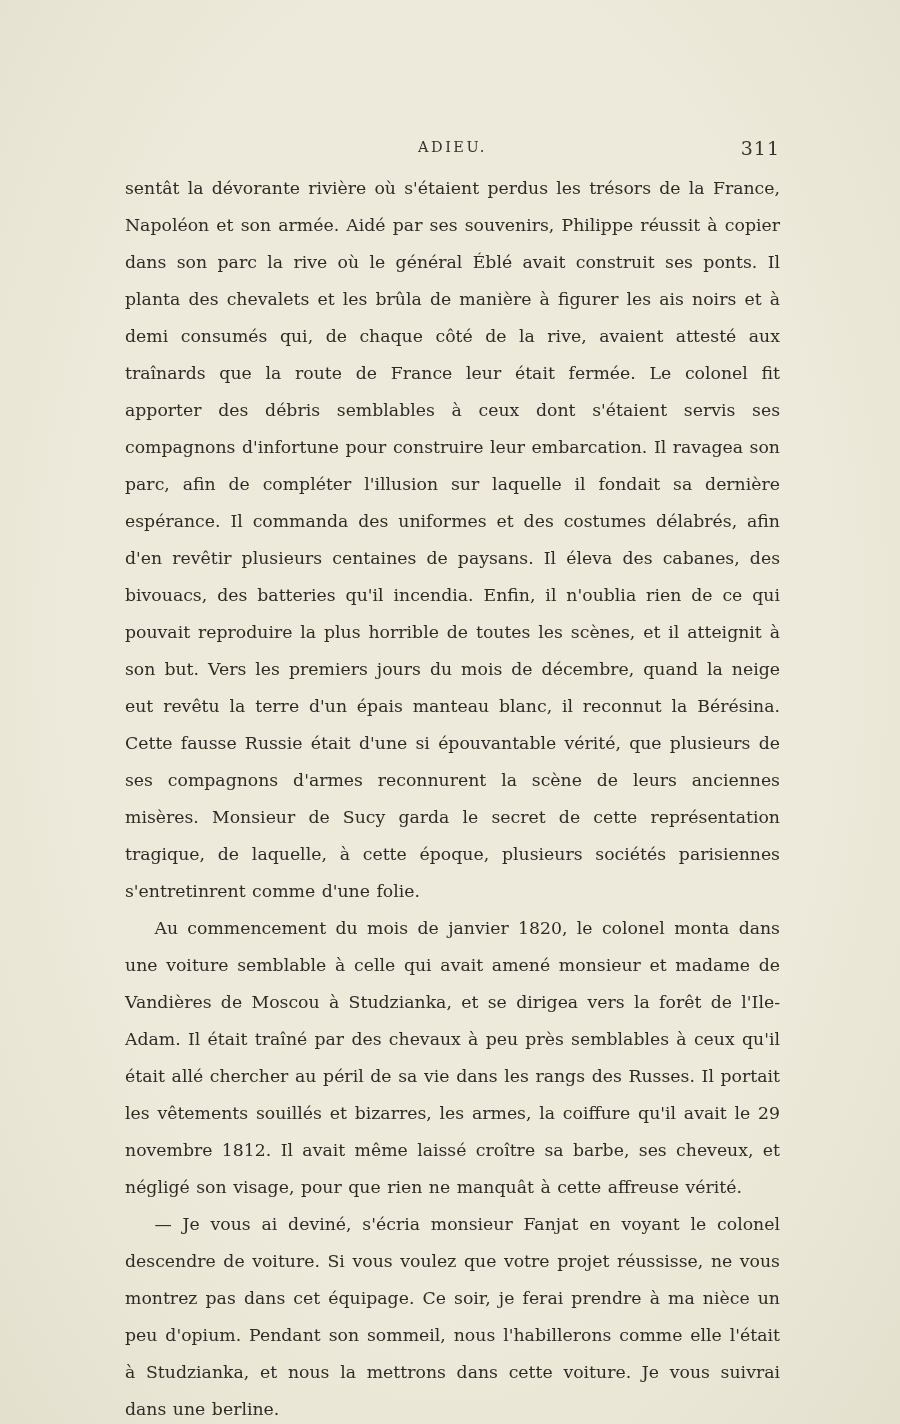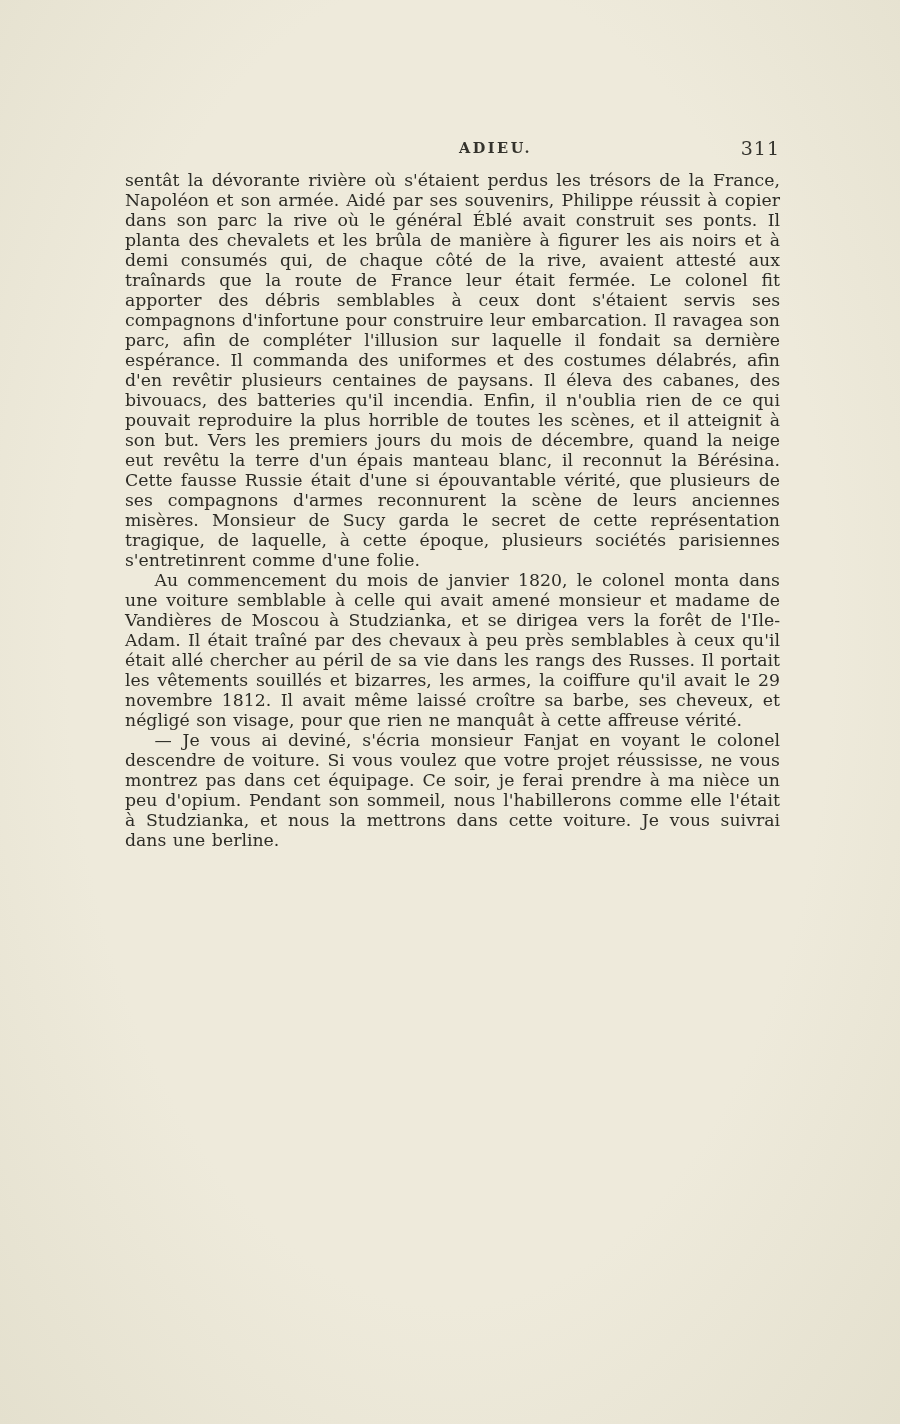--- a/index.html
+++ b/index.html
@@ -23,43 +23,42 @@
     top: 139px;
     left: 125px;
     width: 655px;
     height: 24px;
   }
   .running-title {
     position: absolute;
     left: 50%;
     transform: translateX(-50%);
     font-size: 14.5px;
-    font-weight: bold;
+    font-weight: normal;
     letter-spacing: 2.5px;
     color: #34332c;
-    margin-left: 43px;
   }
   .page-number {
     position: absolute;
     right: 0;
     top: -2px;
     font-size: 19px;
     letter-spacing: 1px;
     color: #34332c;
   }
   .text-block {
     position: absolute;
     top: 170px;
     left: 125px;
     width: 655px;
   }
   .para {
     margin: 0;
     font-size: 17.3px;
-    line-height: 20px;
+    line-height: 37px;
     text-align: justify;
     text-justify: inter-word;
     word-spacing: 1px;
     color: #2d2c26;
   }
   .para.indent {
     text-indent: 1.7em;
   }
   .para.no-indent {
     text-indent: 0;

